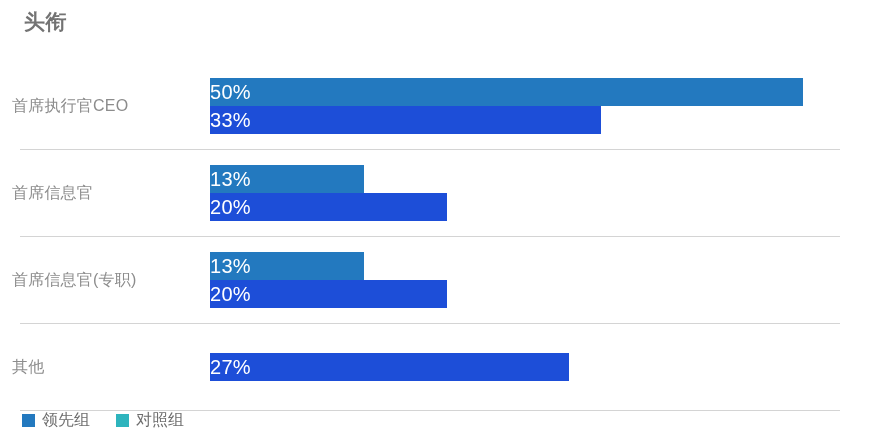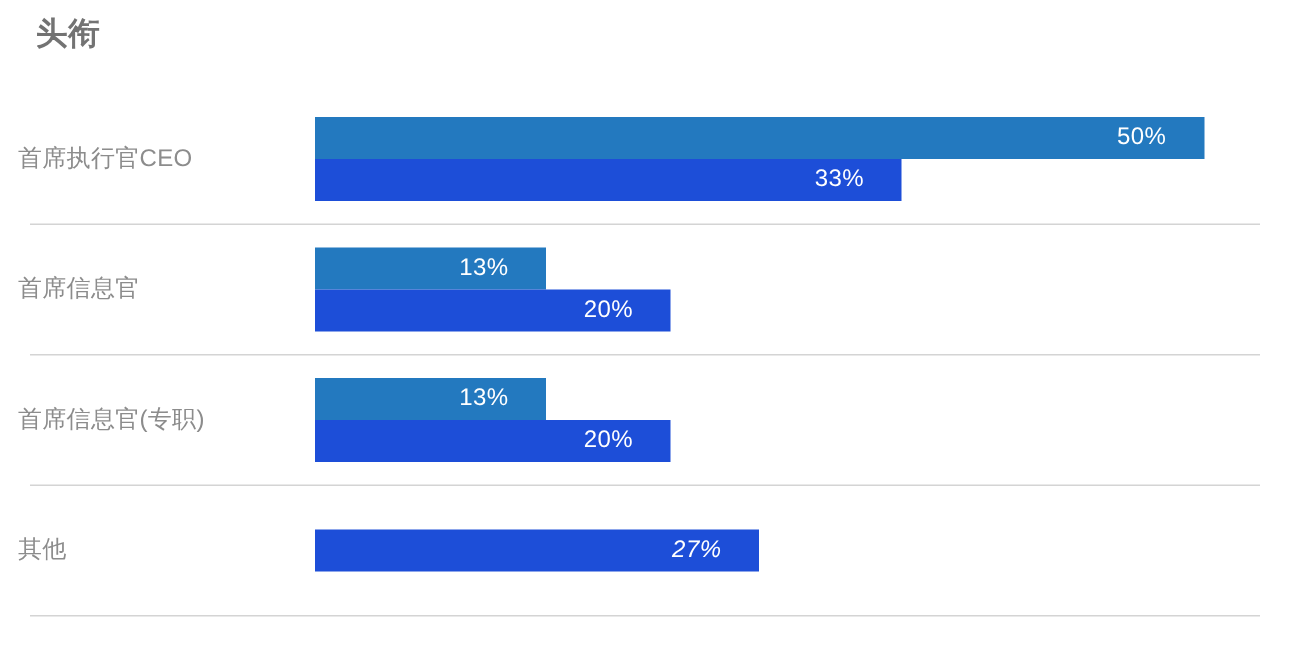--- a/index.html
+++ b/index.html
@@ -63,23 +63,23 @@
     left: 210px;
     top: 50%;
     transform: translateY(-50%);
     width: 640px;
   }
   .bar {
     position: relative;
     height: 28px;
     display: block;
     box-sizing: border-box;
-    text-align: right;
+    text-align: left;
     color: #ffffff;
-    font-size: 16px;
+    font-size: 20px;
     line-height: 28px;
     padding-right: 25px;
     white-space: nowrap;
     overflow: visible;
     letter-spacing: 0.3px;
   }
   .bar.series-a { background: #2379bf; }
   .bar.series-b { background: #1d4ed8; }
 
   .legend {
@@ -140,24 +140,34 @@
       <div class="bars">
         <div class="bar series-a" style="width: 154.074px;">13%</div>
         <div class="bar series-b" style="width: 237.037px;">20%</div>
       </div>
     </div>
 
     <div class="row">
       <div class="row-sep"></div>
       <div class="cat-label">其他</div>
       <div class="bars">
-        <div class="bar series-b" style="width: 296px; font-style: italic;">27%</div>
+        <div class="bar series-b" style="width: 359px;">27%</div>
       </div>
     </div>
 
     <div class="row" style="height:1px;">
       <div class="row-sep"></div>
     </div>
 
   </div>
 
+  <div class="legend">
+    <div class="legend-item">
+      <span class="legend-swatch series-a"></span>
+      <span class="legend-text">领先组</span>
+    </div>
+    <div class="legend-item">
+      <span class="legend-swatch series-b"></span>
+      <span class="legend-text">对照组</span>
+    </div>
+  </div>
 
 </div>
 
 </body></html>

